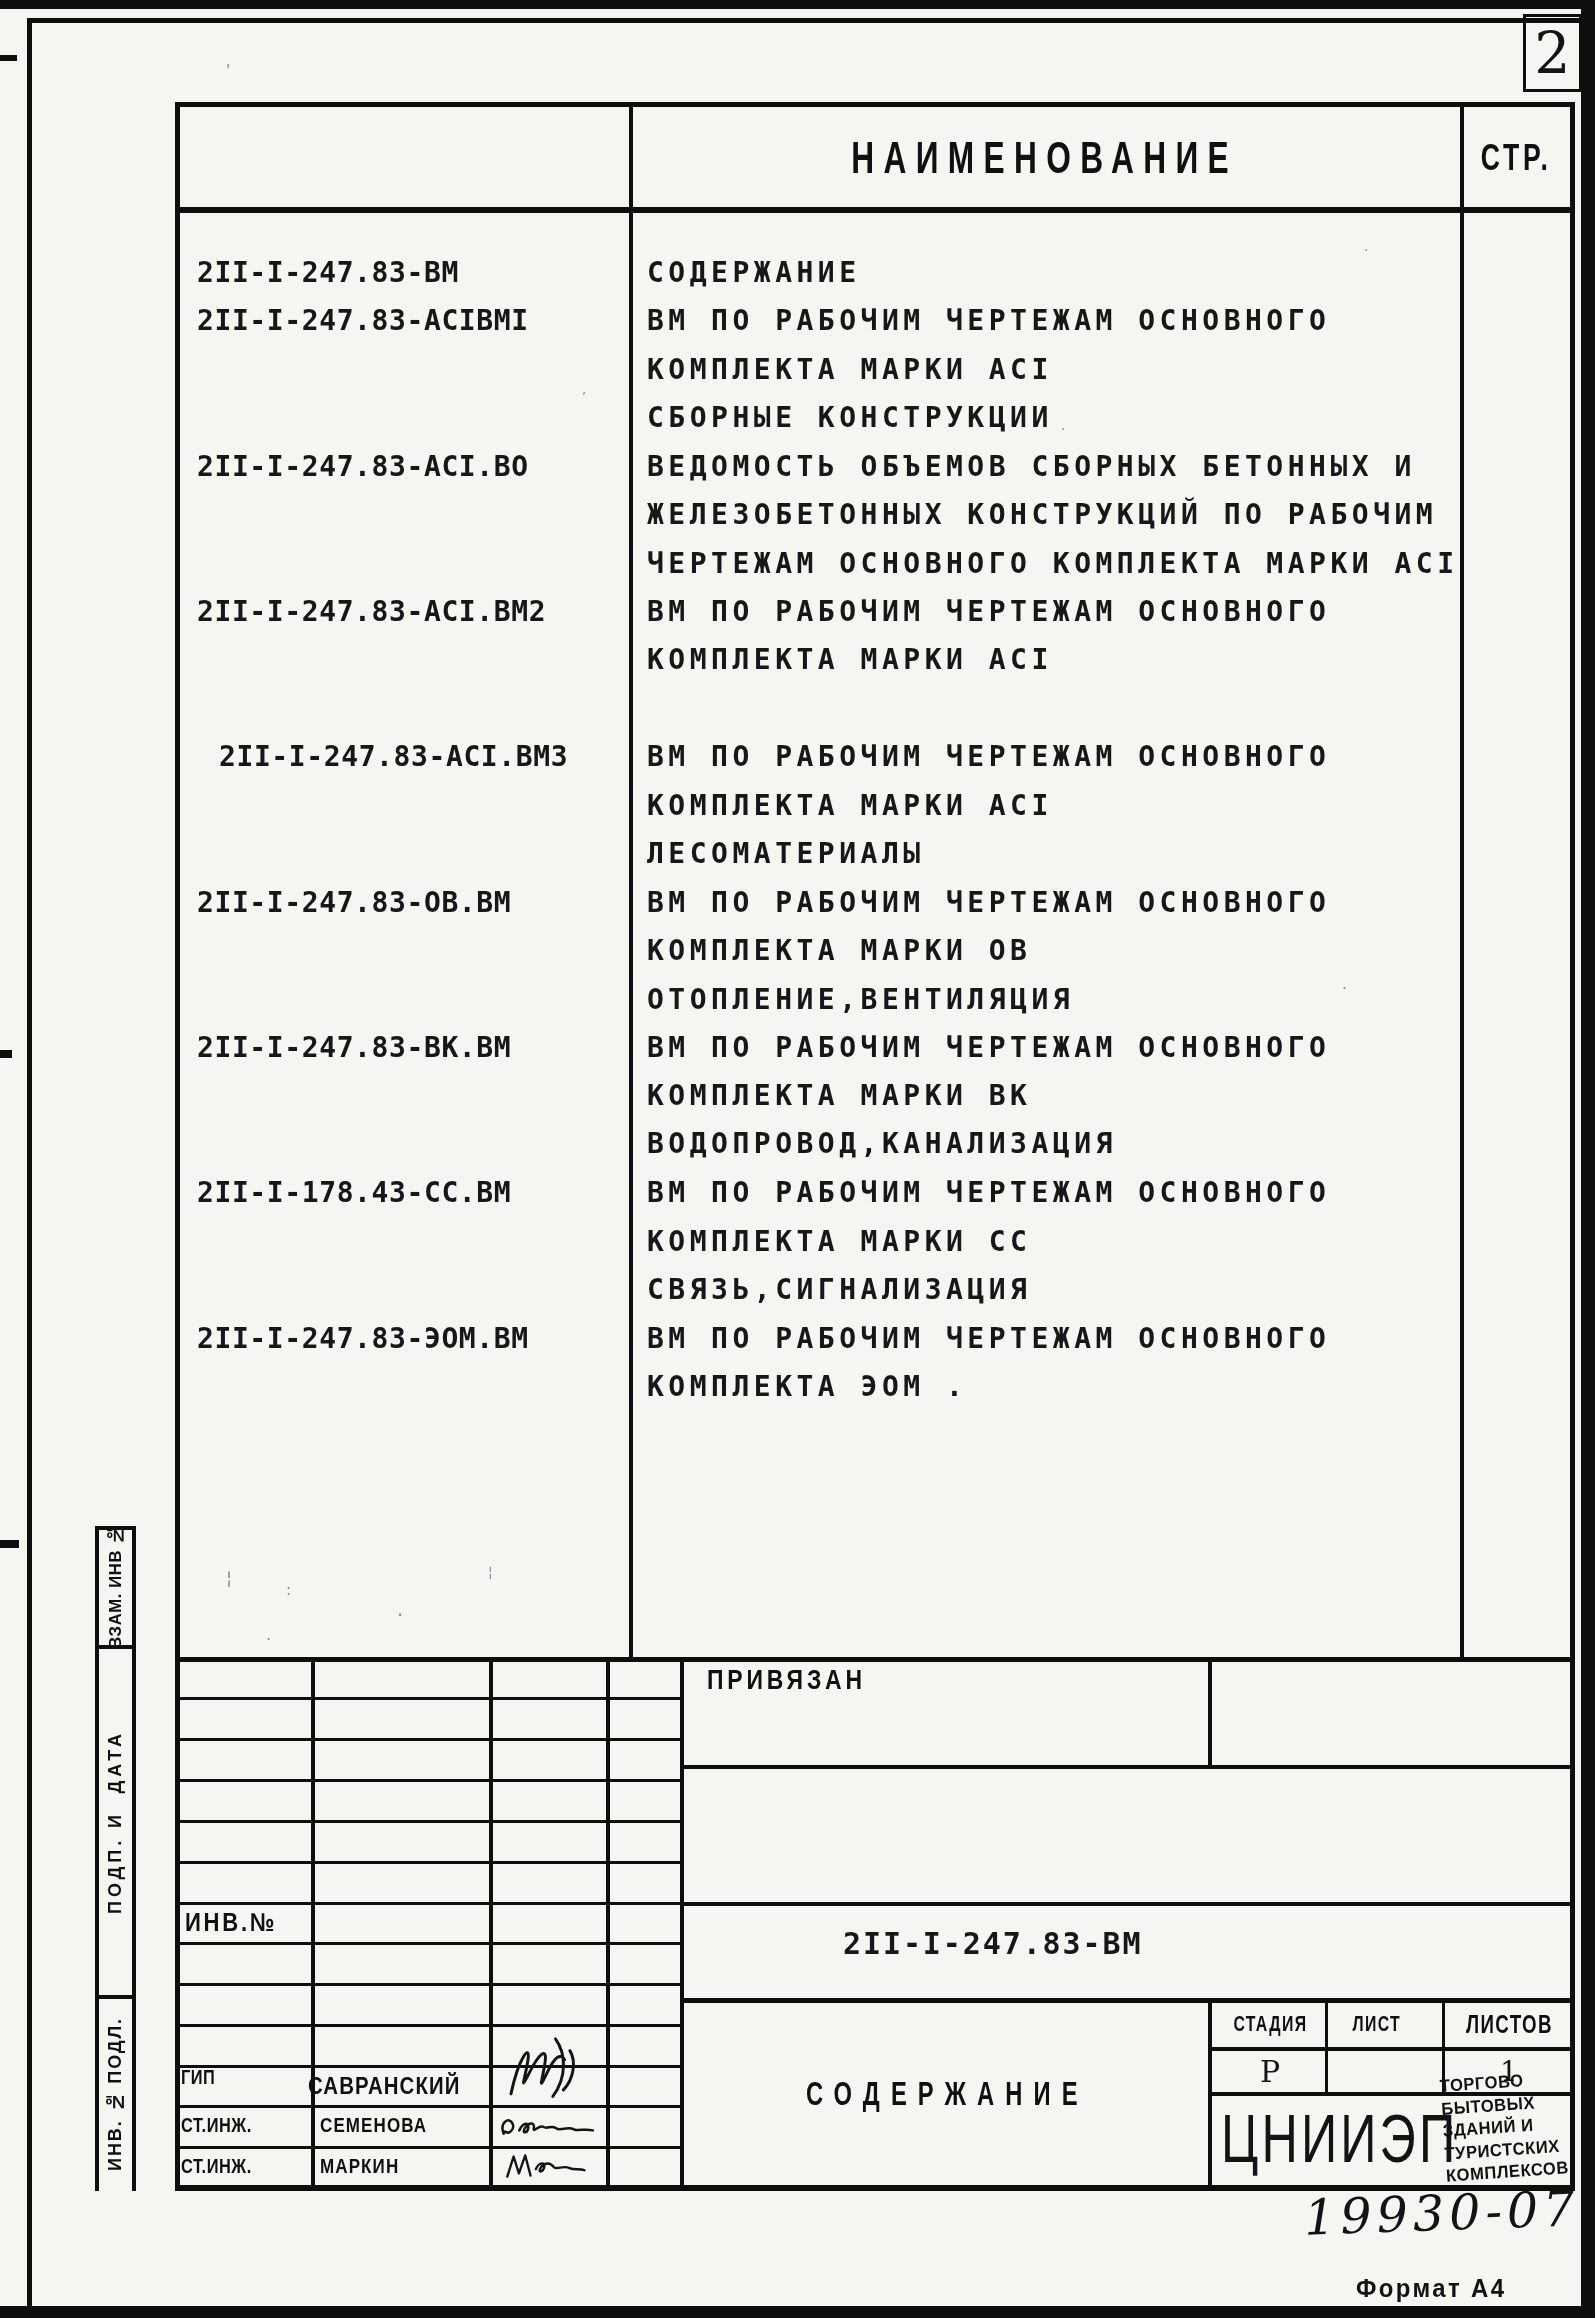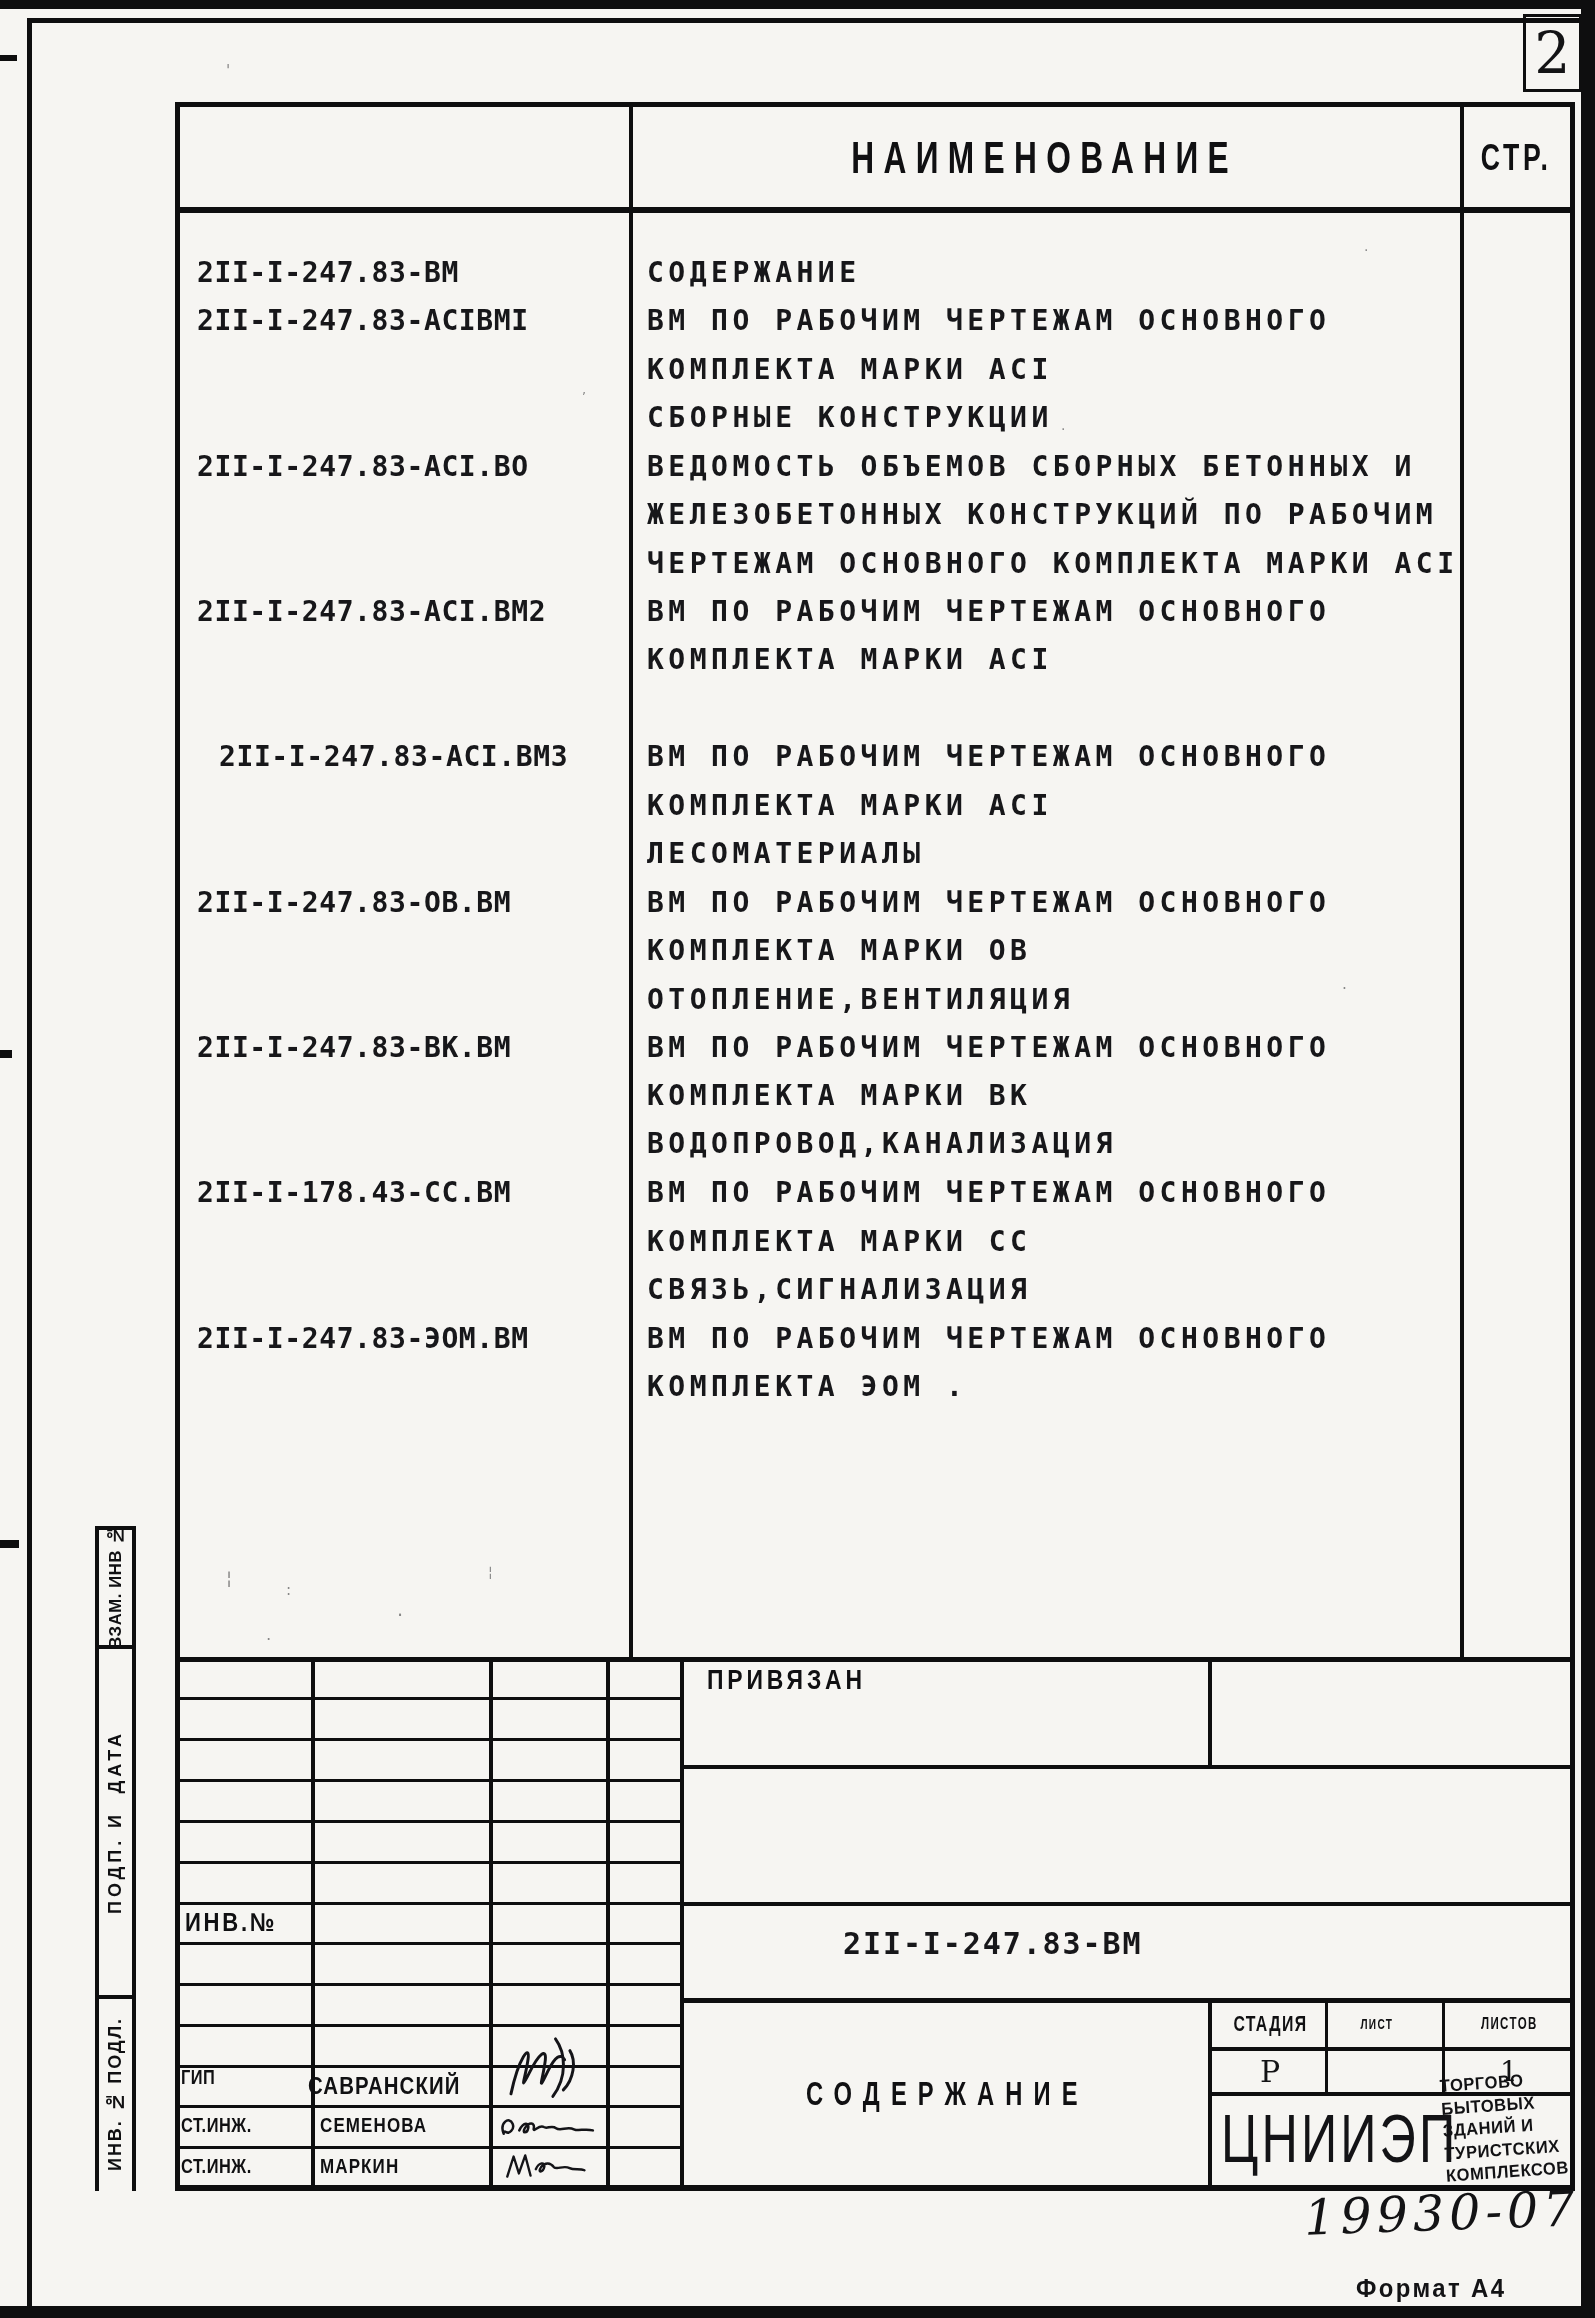--- a/index.html
+++ b/index.html
@@ -170,24 +170,24 @@
 
   <div class="tw" style="left:843px; top:1926px; font-size:30px; letter-spacing:1.9px;">2II-I-247.83-ВМ</div>
 
   <div class="sten" style="left:684px; top:2058px; width:527px; height:71px; font-size:33px;">
     <span class="sx" style="letter-spacing:15.4px;">СОДЕРЖАНИЕ</span>
   </div>
 
   <div class="sten" style="left:1212px; top:2002px; width:116px; height:44px; font-size:22px;">
     <span class="sx" style="letter-spacing:1.9px;">СТАДИЯ</span>
   </div>
-  <div class="sten" style="left:1328px; top:2002px; width:97px; height:44px; font-size:14px;">
+  <div class="sten" style="left:1328px; top:2002px; width:97px; height:44px; font-size:22px;">
     <span class="sx" style="letter-spacing:1.9px;">ЛИСТ</span>
   </div>
-  <div class="sten" style="left:1445px; top:2002px; width:128px; height:44px; font-size:16px;">
+  <div class="sten" style="left:1445px; top:2002px; width:128px; height:44px; font-size:26px;">
     <span class="sx" style="letter-spacing:1.9px;">ЛИСТОВ</span>
   </div>
   <div class="hand" style="left:1212px; top:2051px; width:116px; height:40px; font-size:30px; display:flex; align-items:center; justify-content:center;">Р</div>
   <div class="hand" style="left:1328px; top:2051px; width:117px; height:40px; font-size:28px; display:flex; align-items:center; justify-content:center;"></div>
   <div class="hand" style="left:1445px; top:2051px; width:128px; height:40px; font-size:28px; display:flex; align-items:center; justify-content:center;">1</div>
 
   <div class="abs" style="left:1221px; top:2104px; font-family:'Liberation Sans',sans-serif; font-weight:400; font-size:63px; line-height:1; color:#131316; transform:scale(.80,1.10); transform-origin:left top; letter-spacing:3.9px;">ЦНИИЭП</div>
   <div id="org-lines" class="abs" style="left:1439px; top:2075px; width:136px; transform:rotate(-4deg); transform-origin:left top;">
       <div style="font-family: &quot;Liberation Sans&quot;, sans-serif; font-weight: 700; font-size: 17.4px; line-height: 22.5px; letter-spacing: 0.6px; color: rgb(18, 18, 20); transform: scaleX(0.95); transform-origin: left center; white-space: pre;">ТОРГОВО</div>
       <div style="font-family: &quot;Liberation Sans&quot;, sans-serif; font-weight: 700; font-size: 17.4px; line-height: 22.5px; letter-spacing: 0.6px; color: rgb(18, 18, 20); transform: scaleX(0.95); transform-origin: left center; white-space: pre;">БЫТОВЫХ</div>

